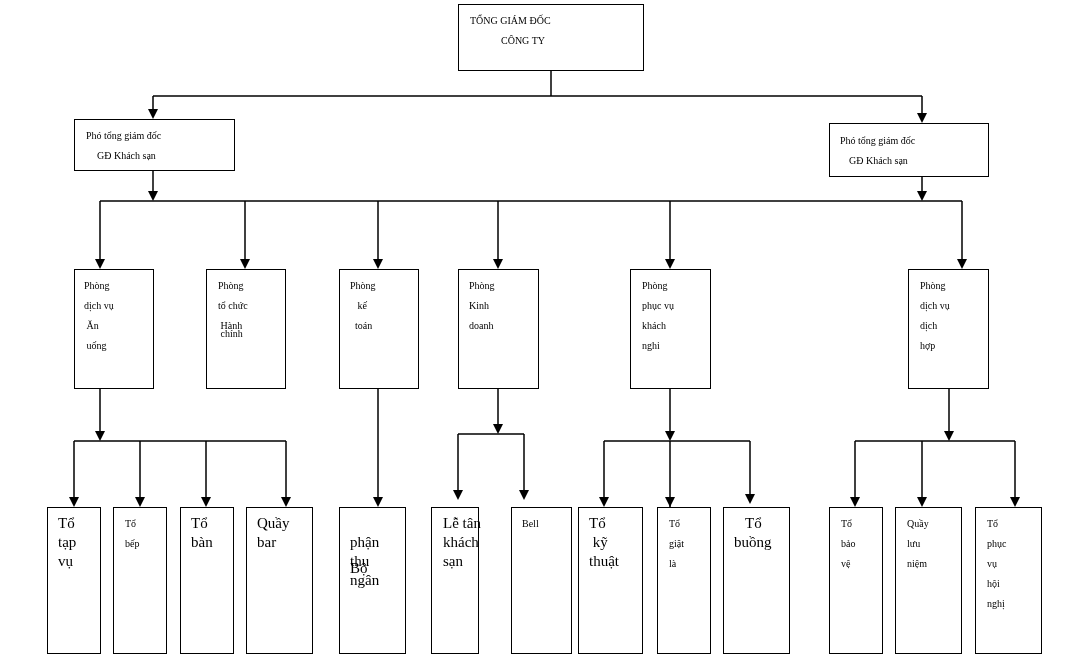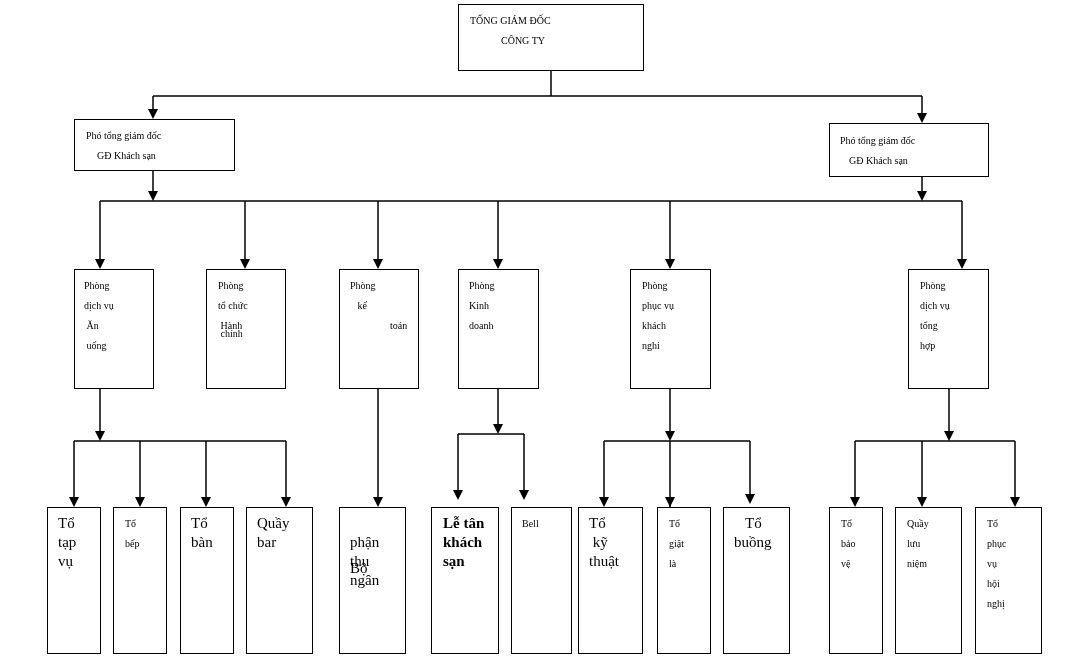--- a/index.html
+++ b/index.html
@@ -103,40 +103,40 @@
 <div class="box" style="left:206px;top:269px;width:80px;height:120px;">
   <div class="t f16" style="left:11px;top:6px;">Phòng</div>
   <div class="t f16" style="left:11px;top:26px;">tổ chức</div>
   <div class="t f16" style="left:11px;top:46px;"> Hành</div>
   <div class="t f16" style="left:11px;top:54px;"> chính</div>
 </div>
 
 <div class="box" style="left:339px;top:269px;width:80px;height:120px;">
   <div class="t f16" style="left:10px;top:6px;">Phòng</div>
   <div class="t f16" style="left:10px;top:26px;">   kế</div>
-  <div class="t f16" style="left:10px;top:46px;margin-left:35px;">  toán</div>
+  <div class="t f16" style="left:10px;top:46px;">  toán</div>
 </div>
 
 <div class="box" style="left:458px;top:269px;width:81px;height:120px;">
   <div class="t f16" style="left:10px;top:6px;">Phòng</div>
   <div class="t f16" style="left:10px;top:26px;">Kinh</div>
   <div class="t f16" style="left:10px;top:46px;">doanh</div>
 </div>
 
 <div class="box" style="left:630px;top:269px;width:81px;height:120px;">
   <div class="t f16" style="left:11px;top:6px;">Phòng</div>
   <div class="t f16" style="left:11px;top:26px;">phục vụ</div>
   <div class="t f16" style="left:11px;top:46px;">khách</div>
   <div class="t f16" style="left:11px;top:66px;">nghi</div>
 </div>
 
 <div class="box" style="left:908px;top:269px;width:81px;height:120px;">
   <div class="t f16" style="left:11px;top:6px;">Phòng</div>
   <div class="t f16" style="left:11px;top:26px;">dịch vụ</div>
-  <div class="t f16" style="left:11px;top:46px;">tổng</div>
+  <div class="t f16" style="left:11px;top:46px;">dịch</div>
   <div class="t f16" style="left:11px;top:66px;">hợp</div>
 </div>
 
 <div class="box" style="left:47px;top:507px;width:54px;height:147px;">
   <div class="t f15" style="left:10px;top:6px;">Tổ</div>
   <div class="t f15" style="left:10px;top:25px;">tạp</div>
   <div class="t f15" style="left:10px;top:44px;">vụ</div>
 </div>
 
 <div class="box" style="left:113px;top:507px;width:54px;height:147px;">
@@ -154,21 +154,21 @@
   <div class="t f15" style="left:10px;top:25px;">bar</div>
 </div>
 
 <div class="box" style="left:339px;top:507px;width:67px;height:147px;">
   <div class="t f15" style="left:10px;top:6px;margin-top:45px;">Bộ</div>
   <div class="t f15" style="left:10px;top:25px;">phận</div>
   <div class="t f15" style="left:10px;top:44px;">thu</div>
   <div class="t f15" style="left:10px;top:63px;">ngân</div>
 </div>
 
-<div class="box" style="left:431px;top:507px;width:68px;height:147px;font-weight:bold;">
+<div class="box" style="left:431px;top:507px;width:48px;height:147px;">
   <div class="t f15" style="left:11px;top:6px;">Lễ tân</div>
   <div class="t f15" style="left:11px;top:25px;">khách</div>
   <div class="t f15" style="left:11px;top:44px;">sạn</div>
 </div>
 
 <div class="box" style="left:511px;top:507px;width:61px;height:147px;">
   <div class="t f16" style="left:10px;top:6px;">Bell</div>
 </div>
 
 <div class="box" style="left:578px;top:507px;width:65px;height:147px;">

